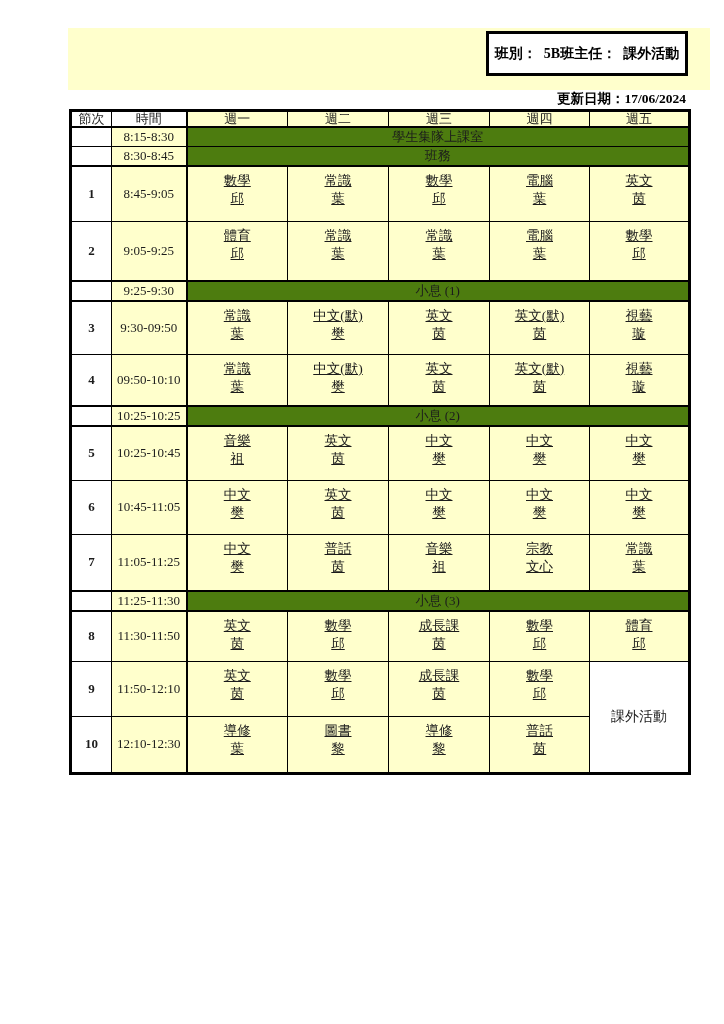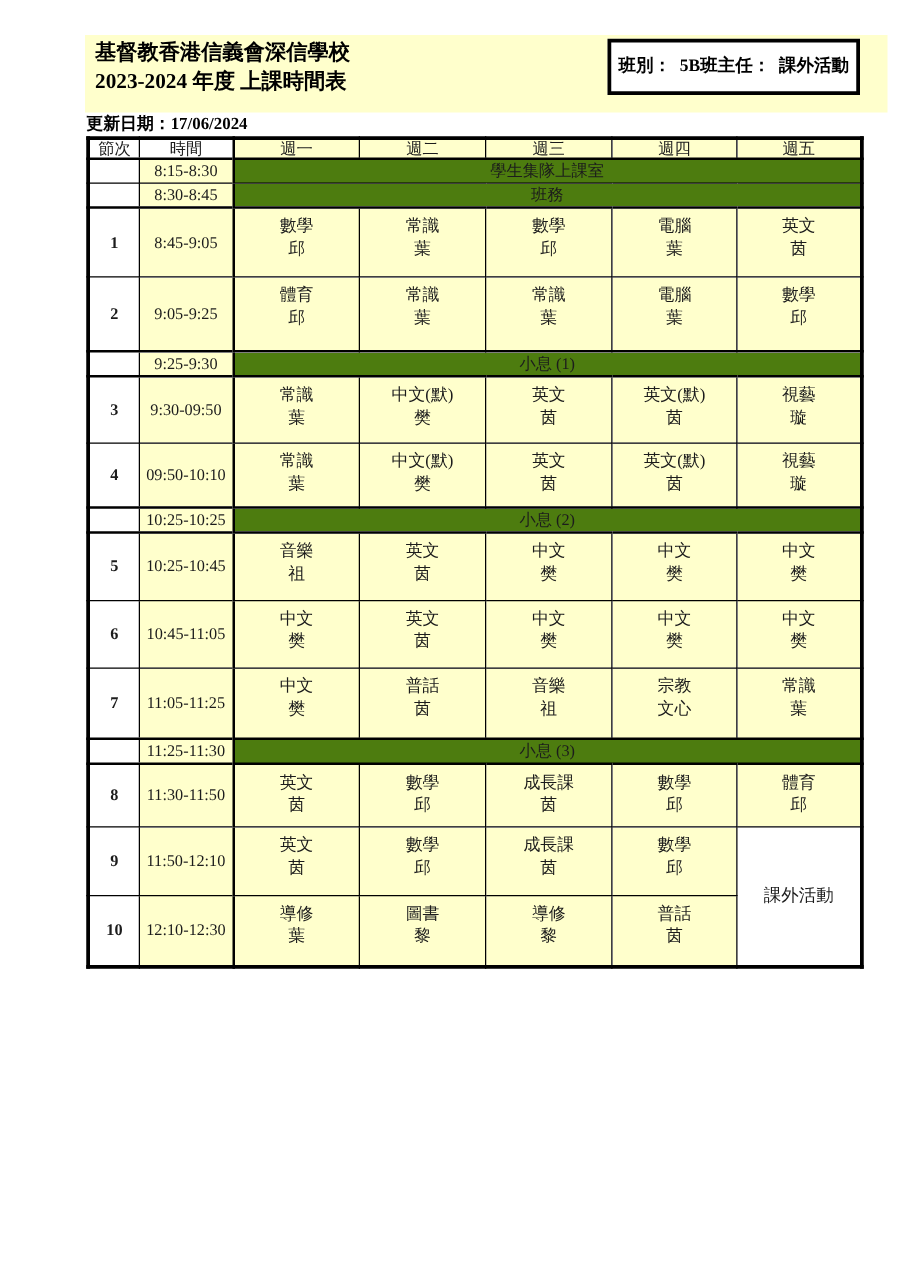--- a/index.html
+++ b/index.html
@@ -18,53 +18,49 @@
   }
   .class-box{
     position:absolute;left:486px;top:31px;width:196px;height:39px;
     background:#ffffff;border:3px solid #000;
     display:flex;flex-direction:row;justify-content:center;align-items:center;
     font-weight:bold;font-size:14px;line-height:19px;
   }
   .class-box .val{margin-left:7px;}
   .update-date{
     position:absolute;left:69px;top:90px;width:617px;
-    text-align:left;font-weight:bold;font-size:13.5px;
+    text-align:right;font-weight:bold;font-size:13.5px;
   }
   table.timetable{
     position:absolute;left:69px;top:109px;width:619px;
     border-collapse:collapse;table-layout:fixed;
     border:3px solid #000;
     font-size:13px;color:#1c1c1c;
   }
   td{
     border:1px solid #000;padding:0;text-align:center;vertical-align:middle;
     overflow:hidden;
   }
   .yellow{background:var(--yellow,#FFFFCC);}
   .head{font-size:13px;line-height:14px;}
   .pnum{font-weight:bold;font-size:13px;}
   .time{font-size:13px;}
   .spanc{font-size:13px;background:#4d7c0f;}
-  .subj{vertical-align:top;padding-top:5px;font-size:13.5px;line-height:18px;}
+  .subj{vertical-align:top;padding-top:5px;font-size:13.5px;line-height:18px;text-decoration:underline;}
   .extra{background:#fff;font-size:14px;}
   .bl2{border-left-width:2px;}
   tr.tt td{border-top-width:2px;}
 </style>
 </head>
 <body>
 
 <div class="page">
 
   <div class="yellow-band"></div>
 
-  <div class="school-title">
-    <div>基督教香港信義會深信學校</div>
-    <div>2023-2024 年度 上課時間表</div>
-  </div>
 
   <div class="class-box">
     <div><span>班別：</span><span class="val">5B</span></div>
     <div><span>班主任：</span><span class="val">課外活動</span></div>
   </div>
 
   <div class="update-date">更新日期：17/06/2024</div>
 
   <table class="timetable">
     <colgroup>

